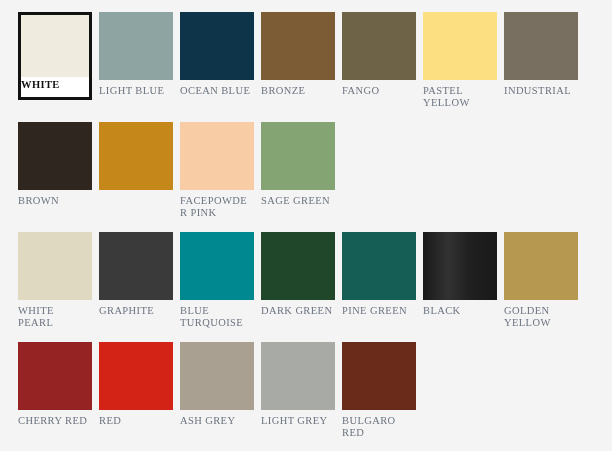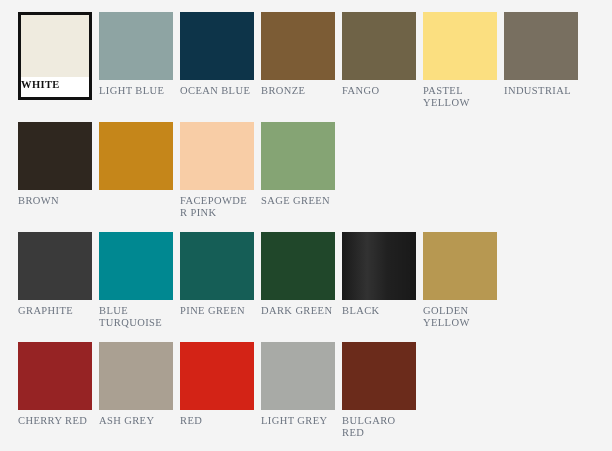--- a/index.html
+++ b/index.html
@@ -129,56 +129,60 @@
         <div class="swatch-chip" style="background-color: rgb(248, 205, 166);"></div>
         <div class="swatch-label">FACEPOWDER PINK</div>
       </div>
       <div class="swatch-cell">
         <div class="swatch-chip" style="background-color: rgb(133, 164, 116);"></div>
         <div class="swatch-label">SAGE GREEN</div>
       </div>
     </div>
     <div class="swatch-row">
       <div class="swatch-cell">
+        <div class="swatch-chip" style="background-color: rgb(224, 217, 194);"></div>
+        <div class="swatch-label">WHITE PEARL</div>
+      </div>
+      <div class="swatch-cell">
         <div class="swatch-chip" style="background-color: rgb(58, 58, 58);"></div>
         <div class="swatch-label">GRAPHITE</div>
       </div>
       <div class="swatch-cell">
         <div class="swatch-chip" style="background-color: rgb(0, 136, 145);"></div>
         <div class="swatch-label">BLUE TURQUOISE</div>
       </div>
       <div class="swatch-cell">
+        <div class="swatch-chip" style="background-color: rgb(32, 71, 42);"></div>
+        <div class="swatch-label">DARK GREEN</div>
+      </div>
+      <div class="swatch-cell">
         <div class="swatch-chip" style="background-color: rgb(21, 94, 86);"></div>
         <div class="swatch-label">PINE GREEN</div>
-      </div>
-      <div class="swatch-cell">
-        <div class="swatch-chip" style="background-color: rgb(32, 71, 42);"></div>
-        <div class="swatch-label">DARK GREEN</div>
       </div>
       <div class="swatch-cell">
         <div class="swatch-chip chip-sheen" style="background-color: rgb(25, 25, 25);"></div>
         <div class="swatch-label">BLACK</div>
       </div>
       <div class="swatch-cell">
         <div class="swatch-chip" style="background-color: rgb(183, 152, 81);"></div>
         <div class="swatch-label">GOLDEN YELLOW</div>
       </div>
     </div>
     <div class="swatch-row">
       <div class="swatch-cell">
         <div class="swatch-chip" style="background-color: rgb(150, 35, 36);"></div>
         <div class="swatch-label">CHERRY RED</div>
       </div>
       <div class="swatch-cell">
+        <div class="swatch-chip" style="background-color: rgb(211, 35, 22);"></div>
+        <div class="swatch-label">RED</div>
+      </div>
+      <div class="swatch-cell">
         <div class="swatch-chip" style="background-color: rgb(170, 160, 146);"></div>
         <div class="swatch-label">ASH GREY</div>
-      </div>
-      <div class="swatch-cell">
-        <div class="swatch-chip" style="background-color: rgb(211, 35, 22);"></div>
-        <div class="swatch-label">RED</div>
       </div>
       <div class="swatch-cell">
         <div class="swatch-chip" style="background-color: rgb(168, 170, 166);"></div>
         <div class="swatch-label">LIGHT GREY</div>
       </div>
       <div class="swatch-cell">
         <div class="swatch-chip" style="background-color: rgb(107, 43, 27);"></div>
         <div class="swatch-label">BULGARO RED</div>
       </div>
     </div>

